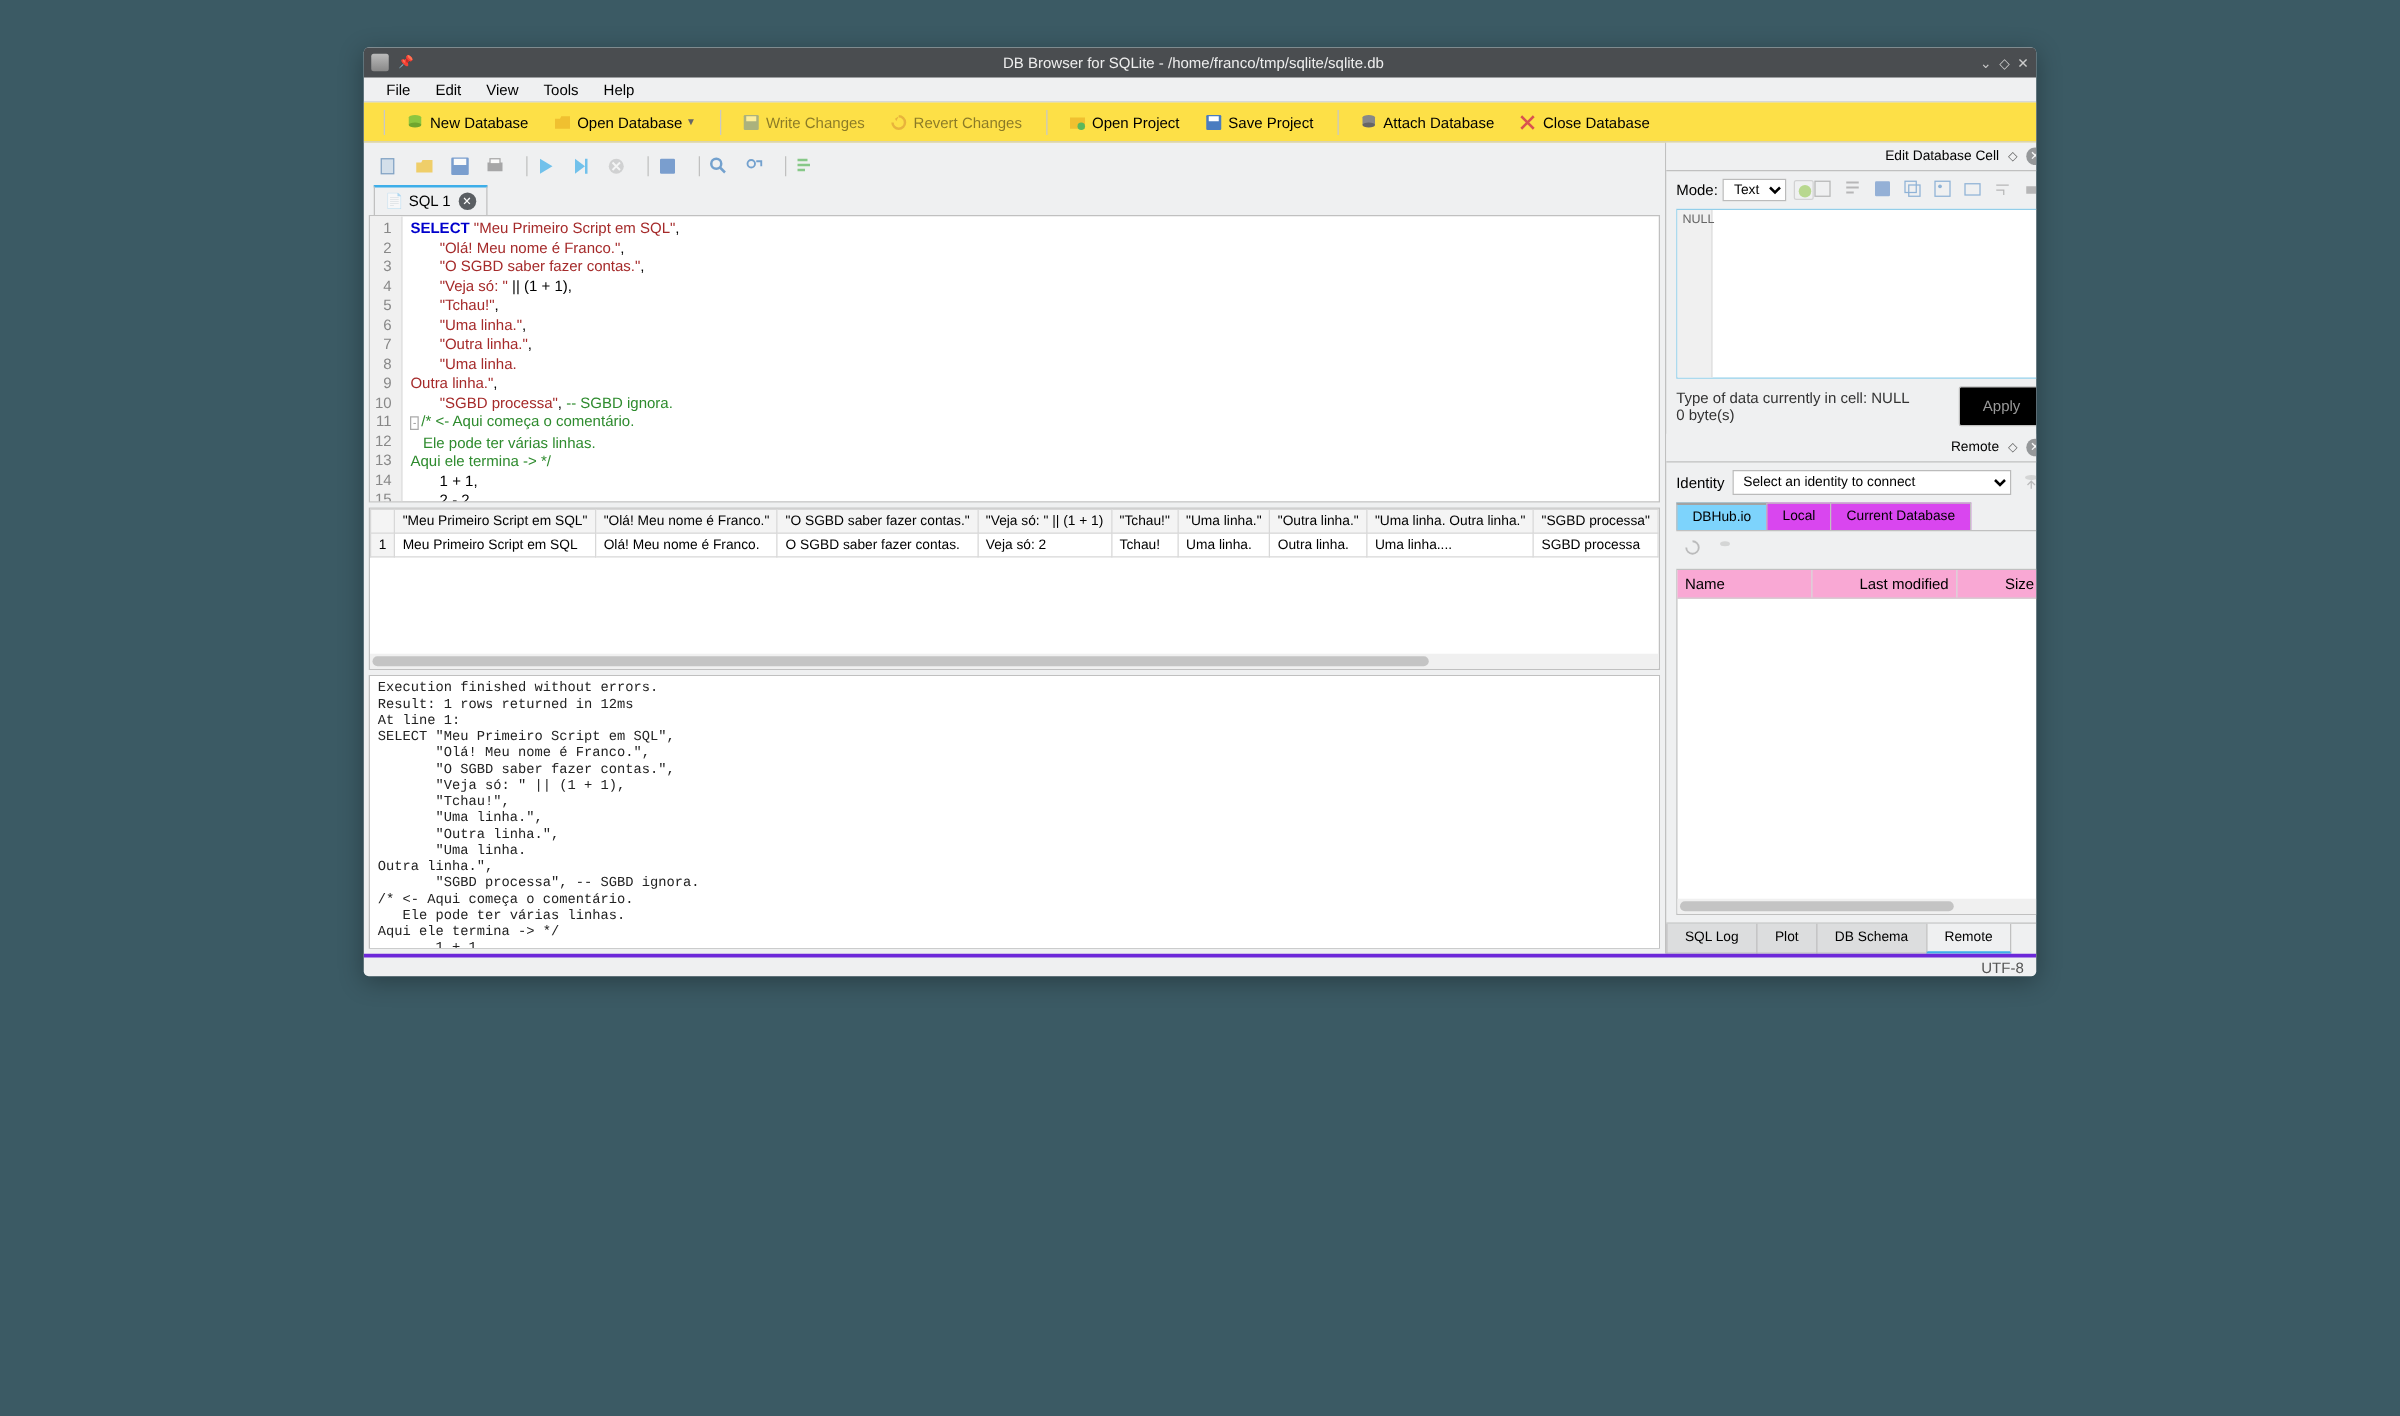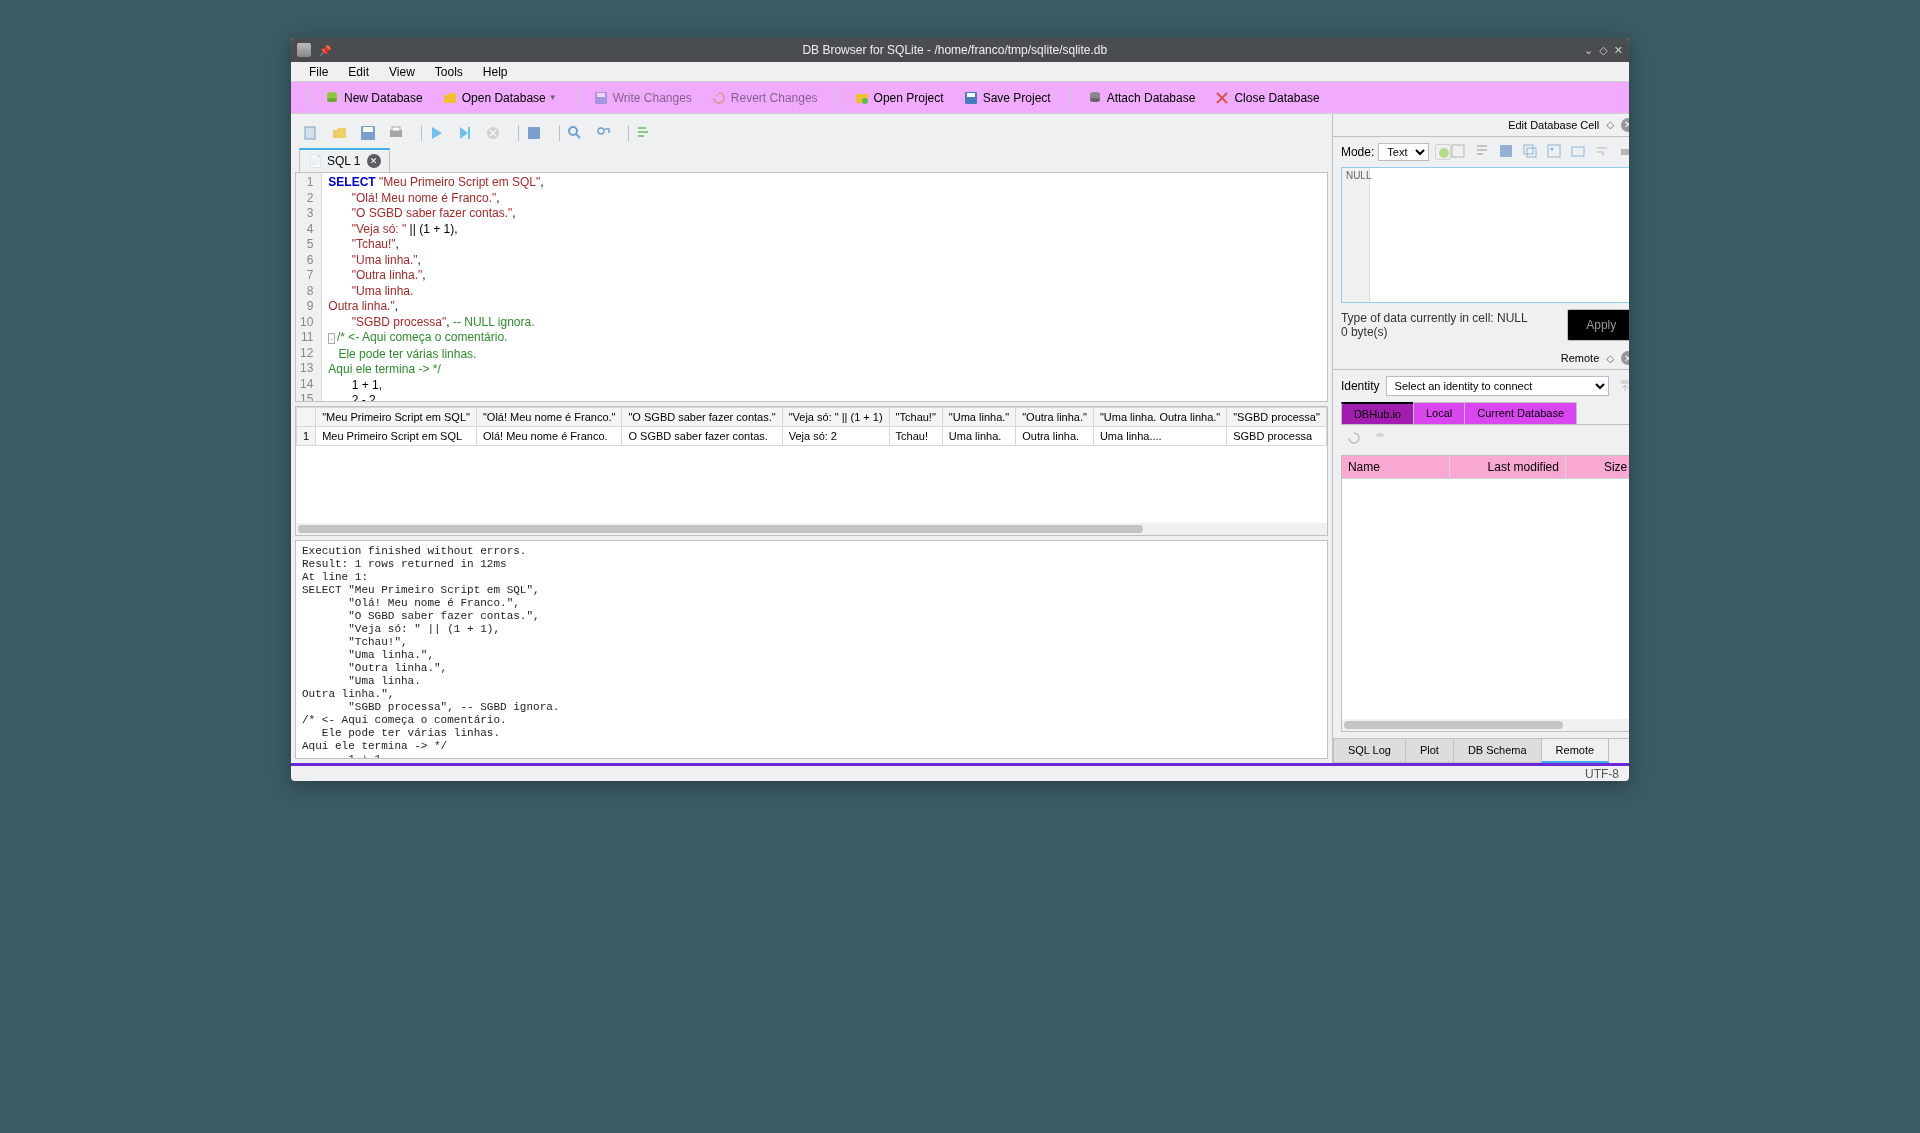--- a/index.html
+++ b/index.html
@@ -5,21 +5,21 @@
 *{box-sizing:border-box;margin:0;padding:0;font-family:-apple-system,BlinkMacSystemFont,"Segoe UI",Arial,sans-serif;font-size:12px;}
 body{background:#3b5a64;width:1920px;height:1133px;overflow:hidden;padding:38px 44px;}
 .window{background:#eff0f1;width:1338px;height:743px;margin:0 auto;border-radius:4px;overflow:hidden;display:flex;flex-direction:column;box-shadow:0 4px 20px rgba(0,0,0,0.3);}
 .titlebar{background:#4a4d50;color:#eee;height:24px;display:flex;align-items:center;padding:0 6px;font-size:11px;}
 .titlebar .dbicon{width:14px;height:14px;background:linear-gradient(#bbb,#888);border-radius:2px;margin-right:4px;}
 .titlebar .pin{color:#ccc;margin-left:4px;font-size:10px;}
 .titlebar .title{flex:1;text-align:center;}
 .titlebar .ctl{color:#ccc;margin-left:6px;cursor:pointer;font-size:11px;}
 .menubar{height:20px;display:flex;align-items:center;padding:0 8px;border-bottom:1px solid #d0d0d0;}
 .menubar span{padding:3px 10px;cursor:pointer;}
-.toolbar{height:32px;display:flex;align-items:center;padding:0 8px;border-bottom:1px solid #d0d0d0;background:#f0abfc;}
+.toolbar{height:32px;display:flex;align-items:center;padding:0 8px;border-bottom:1px solid #d0d0d0;background:#fde047;}
 .toolbar .tbtn{display:flex;align-items:center;padding:3px 8px;margin-right:2px;cursor:pointer;border:1px solid transparent;border-radius:2px;}
 .toolbar .tbtn.disabled{opacity:0.45;cursor:default;}
 .toolbar .sep{width:1px;height:20px;background:#c8c8c8;margin:0 8px;}
 .toolbar .ico{width:14px;height:14px;margin-right:5px;display:inline-block;}
 .toolbar .drop{font-size:8px;margin-left:3px;color:#666;}
 .body{flex:1;display:flex;overflow:hidden;}
 .leftpane{flex:1;display:flex;flex-direction:column;border-right:1px solid #c0c0c0;padding:4px;}
 .rightpane{width:345px;display:flex;flex-direction:column;}
 .tabs{height:26px;display:flex;border-bottom:1px solid #c0c0c0;}
 .tab{padding:5px 10px;border:1px solid #c0c0c0;border-bottom:none;background:#dcddde;cursor:pointer;margin-right:-1px;font-size:11px;}
@@ -58,21 +58,21 @@
 .cell-edit{flex:1;border:1px solid #93cee9;background:#fff;display:flex;}
 .cell-gutter{width:28px;background:#f0f0f0;border-right:1px solid #ddd;color:#666;font-size:10px;padding:2px 4px;}
 .cell-info{margin-top:6px;font-size:11px;color:#333;display:flex;align-items:center;}
 .cell-info .apply{margin-left:auto;padding:8px 18px;border:1px solid #c0c0c0;background:#000000;color:#999;border-radius:2px;}
 .remote-body{flex:1;padding:6px 8px;display:flex;flex-direction:column;}
 .idrow{display:flex;align-items:center;margin-bottom:6px;}
 .idrow select{flex:1;margin-left:6px;padding:2px 4px;font-size:11px;background:#fff;border:1px solid #bbb;}
 .idrow .upl{width:18px;height:18px;margin-left:8px;opacity:0.5;}
 .rtabs{display:flex;border-bottom:1px solid #c0c0c0;}
 .rtab{padding:4px 12px;border:1px solid #c0c0c0;border-bottom:none;background:#d946ef;font-size:11px;cursor:pointer;margin-right:-1px;}
-.rtab.active{background:#a21caf;border-top:2px solid #000000;}
+.rtab.active{background:#7dd3fc;border-top:2px solid #a3a3a3;}
 .ricons{padding:6px;display:flex;gap:10px;}
 .ricons .ri{width:16px;height:16px;opacity:0.5;}
 .rlist{flex:1;border:1px solid #c0c0c0;background:#fff;margin-top:2px;}
 .rlist-hdr{display:flex;border-bottom:1px solid #d0d0d0;background:#f9a8d4;font-size:11px;gap:32px;}
 .rlist-hdr div{padding:4px 6px;border-right:1px solid #d8d8d8;}
 .bottomtabs{height:26px;display:flex;border-top:1px solid #c0c0c0;}
 .btab{padding:5px 14px;border:1px solid #c0c0c0;border-top:none;background:#dcddde;font-size:11px;cursor:pointer;margin-right:-1px;}
 .btab.active{background:#eff0f1;border-bottom:2px solid #3daee9;}
 .statusbar{height:18px;display:flex;align-items:center;justify-content:flex-end;padding:0 10px;font-size:11px;color:#555;border-top:3px solid #6d28d9;}
 svg{display:block;}
@@ -258,21 +258,21 @@
         <div class="gutter" id="gutter">1<br>2<br>3<br>4<br>5<br>6<br>7<br>8<br>9<br>10<br>11<br>12<br>13<br>14<br>15<br>16<br>17<br>18<br></div>
         <div class="code" id="code"><span class="kw">SELECT</span> <span class="str">"Meu Primeiro Script em SQL"</span>,
        <span class="str">"Olá! Meu nome é Franco."</span>,
        <span class="str">"O SGBD saber fazer contas."</span>,
        <span class="str">"Veja só: "</span> || (1 + 1),
        <span class="str">"Tchau!"</span>,
        <span class="str">"Uma linha."</span>,
        <span class="str">"Outra linha."</span>,
        <span class="str">"Uma linha.</span>
 <span class="str">Outra linha."</span>,
-       <span class="str">"SGBD processa"</span>, <span class="cmt">-- NULL ignora.</span>
+       <span class="str">"SGBD processa"</span>, <span class="cmt">-- SGBD ignora.</span>
 <span class="fold">-</span><span class="cmt">/* &lt;- Aqui começa o comentário.</span>
    <span class="cmt">Ele pode ter várias linhas.</span>
 <span class="cmt">Aqui ele termina -&gt; */</span>
        1 + 1,
        2 - 2,
        3 * 3,
        4 / 4; 
 
 </div>
       </div>

